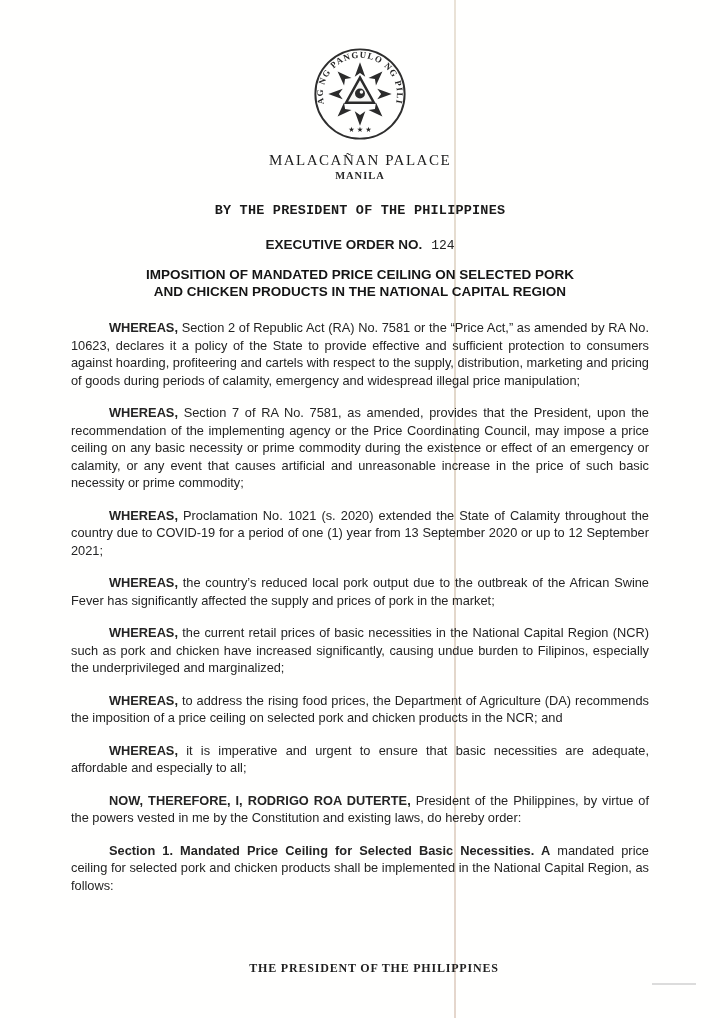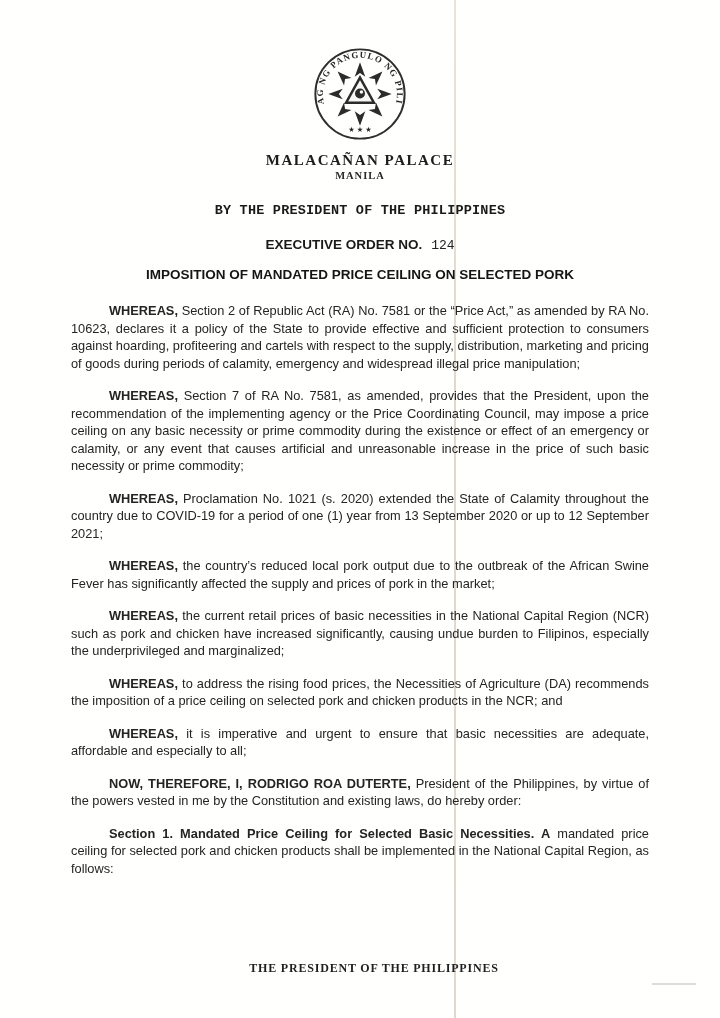--- a/index.html
+++ b/index.html
@@ -33,21 +33,21 @@
     padding-top: 46px;
     text-align: center;
   }
   .seal-wrap { margin-bottom: 6px; }
   .seal-wrap svg { width: 96px; height: 96px; }
   .palace {
     font-family: "Liberation Serif", serif;
     font-size: 15px;
     letter-spacing: 1.5px;
     color: #1d1d1d;
-    font-weight: 700;
+    font-weight: 400;
   }
   .manila {
     font-family: "Liberation Serif", serif;
     font-size: 10.5px;
     letter-spacing: 1px;
     color: #2a2a2a;
     margin-top: 1px;
     margin-bottom: 22px;
     font-weight: 600;
   }
@@ -144,29 +144,30 @@
     <div class="manila">MANILA</div>
 
     <div class="by-line">BY THE PRESIDENT OF THE PHILIPPINES</div>
 
     <div class="eo-line">
       <span>EXECUTIVE ORDER NO.</span><span class="eo-number">124</span>
     </div>
 
     <div class="doc-title">
       <div>IMPOSITION OF MANDATED PRICE CEILING ON SELECTED PORK</div>
+      <div>AND CHICKEN PRODUCTS IN THE NATIONAL CAPITAL REGION</div>
     </div>
 
     <div class="body-text">
       <p><span class="lead">WHEREAS,</span><span> Section 2 of Republic Act (RA) No. 7581 or the “Price Act,” as amended by RA No. 10623, declares it a policy of the State to provide effective and sufficient protection to consumers against hoarding, profiteering and cartels with respect to the supply, distribution, marketing and pricing of goods during periods of calamity, emergency and widespread illegal price manipulation;</span></p>
       <p><span class="lead">WHEREAS,</span><span> Section 7 of RA No. 7581, as amended, provides that the President, upon the recommendation of the implementing agency or the Price Coordinating Council, may impose a price ceiling on any basic necessity or prime commodity during the existence or effect of an emergency or calamity, or any event that causes artificial and unreasonable increase in the price of such basic necessity or prime commodity;</span></p>
       <p><span class="lead">WHEREAS,</span><span> Proclamation No. 1021 (s. 2020) extended the State of Calamity throughout the country due to COVID-19 for a period of one (1) year from 13 September 2020 or up to 12 September 2021;</span></p>
       <p><span class="lead">WHEREAS,</span><span> the country’s reduced local pork output due to the outbreak of the African Swine Fever has significantly affected the supply and prices of pork in the market;</span></p>
       <p><span class="lead">WHEREAS,</span><span> the current retail prices of basic necessities in the National Capital Region (NCR) such as pork and chicken have increased significantly, causing undue burden to Filipinos, especially the underprivileged and marginalized;</span></p>
-      <p><span class="lead">WHEREAS,</span><span> to address the rising food prices, the Necessities of Agriculture (DA) recommends the imposition of a price ceiling on selected pork and chicken products in the NCR; and</span></p>
+      <p><span class="lead">WHEREAS,</span><span> to address the rising food prices, the Department of Agriculture (DA) recommends the imposition of a price ceiling on selected pork and chicken products in the NCR; and</span></p>
       <p><span class="lead">WHEREAS,</span><span> it is imperative and urgent to ensure that basic necessities are adequate, affordable and especially to all;</span></p>
       <p><span class="lead">NOW, THEREFORE, I, RODRIGO ROA DUTERTE,</span><span> President of the Philippines, by virtue of the powers vested in me by the Constitution and existing laws, do hereby order:</span></p>
       <p><span class="lead">Section 1. Mandated Price Ceiling for Selected Basic Necessities. A</span><span> mandated price ceiling for selected pork and chicken products shall be implemented in the National Capital Region, as follows:</span></p>
     </div>
   </div>
 
   <div class="footer-line">THE PRESIDENT OF THE PHILIPPINES</div>
 </div>
 
 </body></html>

